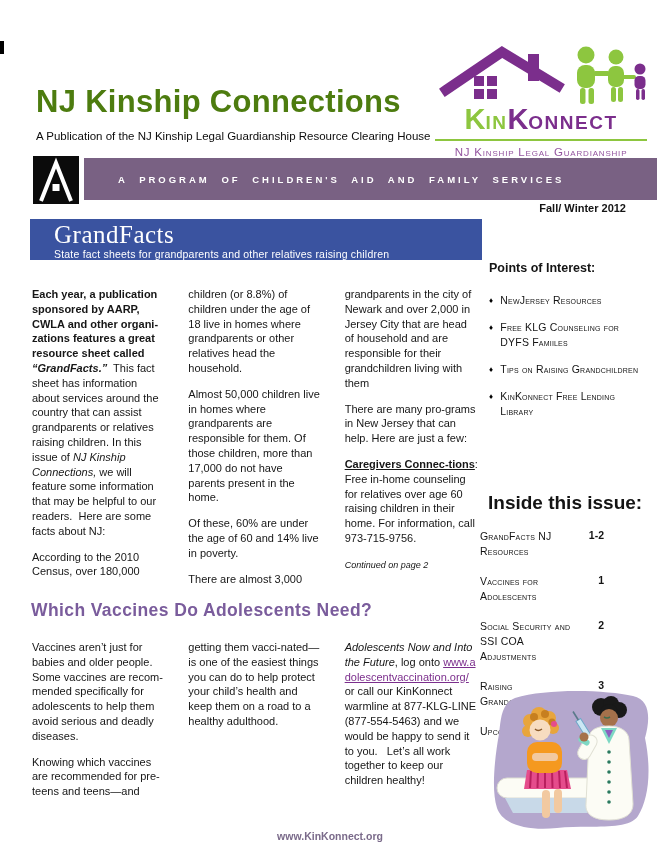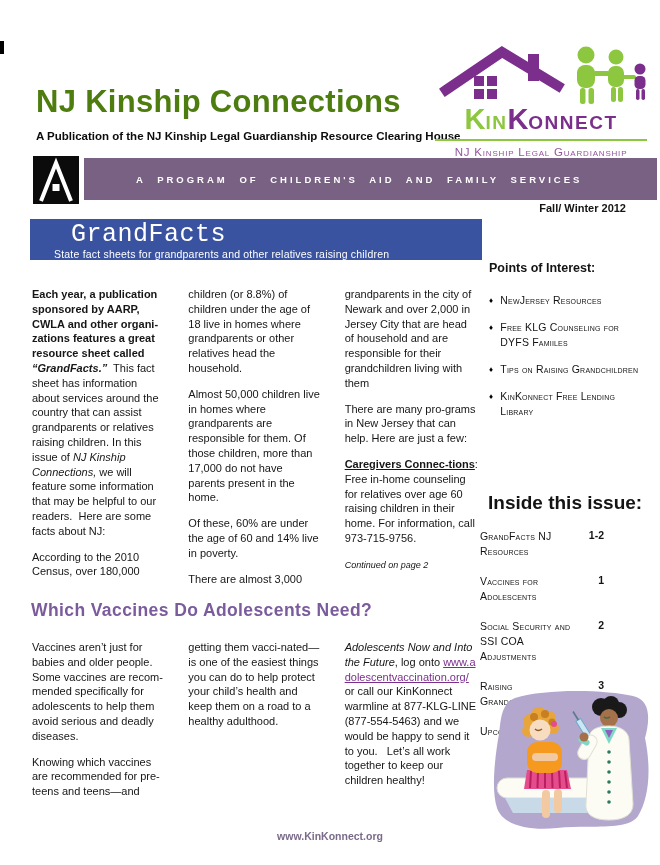--- a/index.html
+++ b/index.html
@@ -3,44 +3,44 @@
 <meta charset="utf-8">
 <style>
   html,body{margin:0;padding:0;}
   body{
     width:660px;height:865px;position:relative;background:#ffffff;
     font-family:"Liberation Sans", sans-serif;color:#141414;overflow:hidden;
   }
   
   .scan-artifact{position:absolute;left:0;top:41px;width:4px;height:13px;background:#000;}
   .page-title{position:absolute;left:36px;top:84px;font-size:31px;font-weight:900;letter-spacing:.3px;color:#4d7c0f;}
-  .page-subtitle{position:absolute;left:36px;top:130px;font-size:11.5px;font-weight:700;color:#0c0c0c;}
+  .page-subtitle{position:absolute;left:36px;top:130px;font-size:11.5px;font-weight:400;color:#0c0c0c;}
   .logo{position:absolute;left:425px;top:42px;width:232px;text-align:center;}
   .logo-art{display:block;margin:0 auto;}
   .logo-wordmark{font-weight:700;line-height:26px;white-space:nowrap;}
   .logo-wordmark .cap{font-size:29px;}
   .logo-wordmark .rest{font-size:19px;letter-spacing:1.5px;}
   .kin-green{color:#8DC63F;}
   .kin-purple{color:#7B2E8C;}
   .logo-rule{height:2px;background:#8DC63F;margin:2px 10px 4px 10px;}
   .logo-tagline{font-variant:small-caps;font-size:11.5px;line-height:14px;color:#9455A0;letter-spacing:.8px;}
   
   .program-banner{
     position:absolute;left:84px;top:158px;width:573px;height:42px;background:#796183;
-    color:#fff;display:flex;align-items:center;box-sizing:border-box;padding-left:52px;
+    color:#fff;display:flex;align-items:center;box-sizing:border-box;padding-left:34px;
     font-size:9.5px;font-weight:700;letter-spacing:3px;word-spacing:6px;
   }
   .cafs-logo{position:absolute;left:33px;top:156px;}
   .issue-date{position:absolute;right:34px;top:202px;font-size:11px;font-weight:700;}
   
   .grandfacts-banner{
     position:absolute;left:30px;top:219px;width:452px;height:41px;background:#3A53A0;
     color:#fff;box-sizing:border-box;padding:2px 0 0 24px;
   }
-  .grandfacts-title{font-family:Liberation Mono, monospace;font-size:25px;letter-spacing:.5px;line-height:27px;margin-left:17px;}
+  .grandfacts-title{font-family:Liberation Serif, serif;font-size:25px;letter-spacing:.5px;line-height:27px;}
   .grandfacts-sub{font-size:10.5px;letter-spacing:.2px;}
   
   .columns{position:absolute;display:flex;gap:23px;}
   #article1-cols{left:32px;top:287px;width:446px;}
   #article2-cols{left:32px;top:640px;width:446px;}
   .col{width:140px;font-size:11px;line-height:14.8px;color:#161616;}
   .col p{margin:0 0 11px 0;white-space:pre-wrap;}
   .seg-b{font-weight:700;}
   .seg-i{font-style:italic;}
   .seg-bi{font-weight:700;font-style:italic;}

